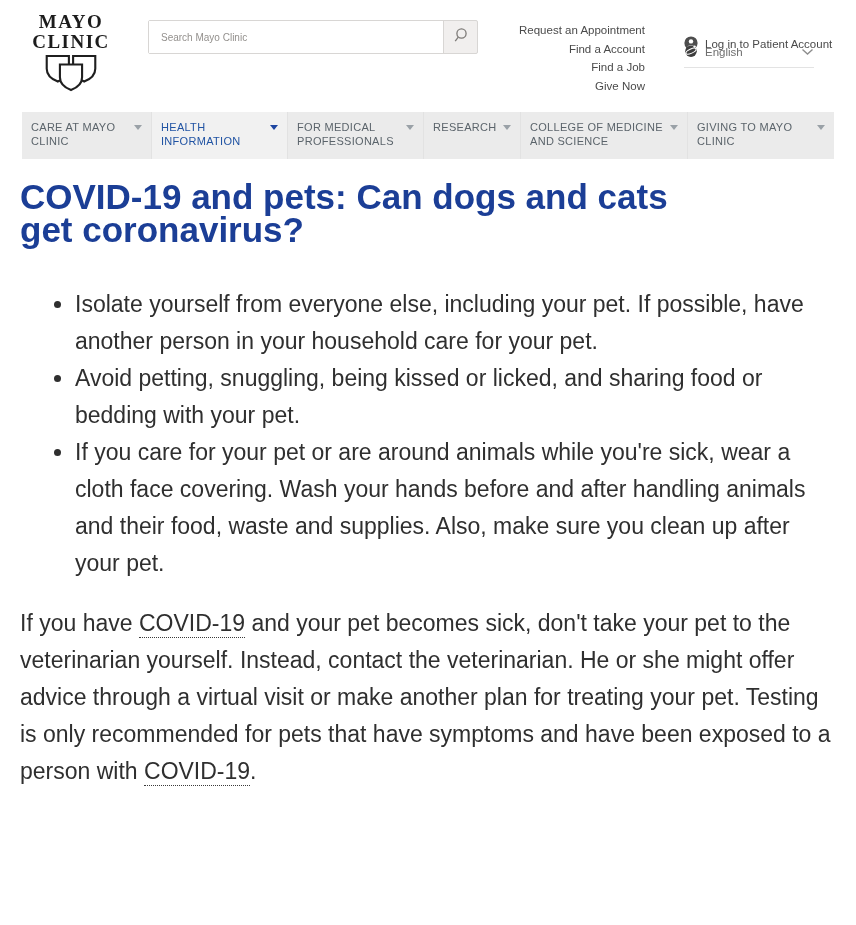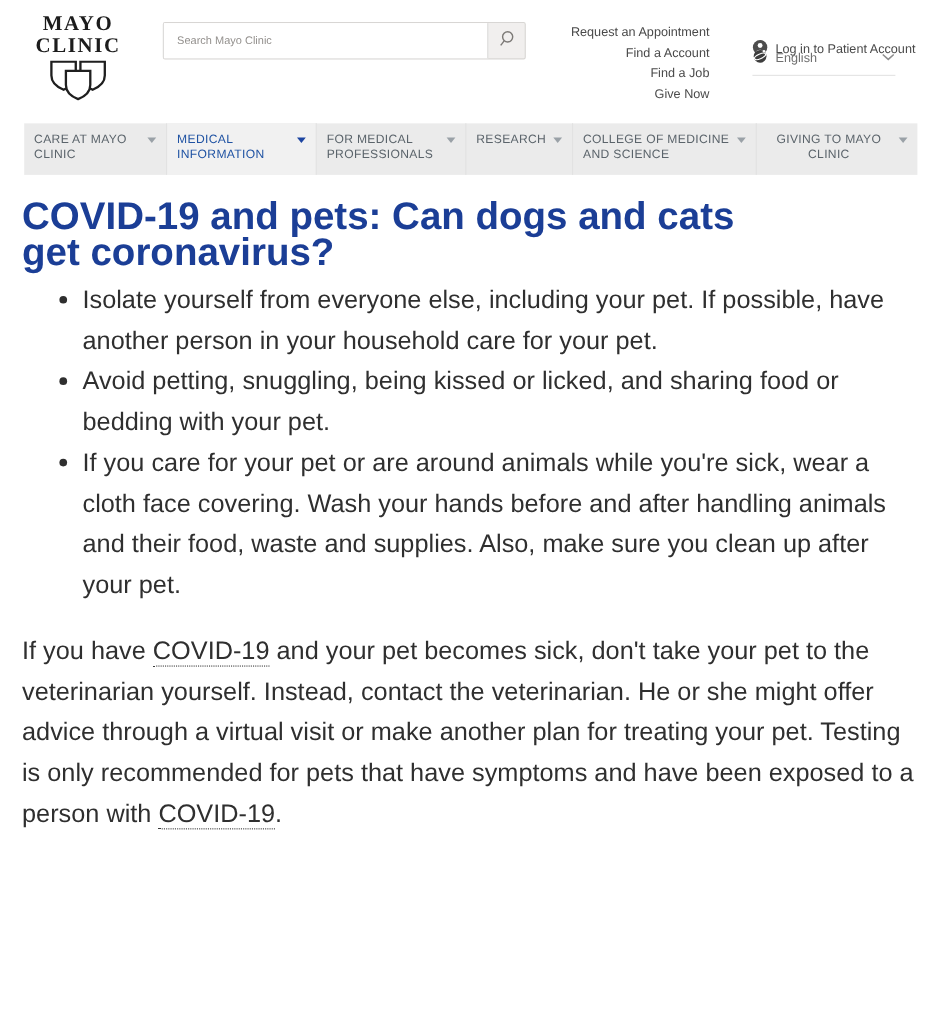--- a/index.html
+++ b/index.html
@@ -98,21 +98,21 @@
     color: #5b646b;
     border-right: 1px solid #e2e2e2;
     cursor: pointer;
   }
   .nav-item:last-child { border-right: none; }
   .nav-item.w1 { width: 130px; }
   .nav-item.w2 { width: 136px; }
   .nav-item.w3 { width: 136px; }
   .nav-item.w4 { width: 97px; }
   .nav-item.w5 { width: 167px; }
-  .nav-item.w6 { width: 146px; text-align: center; }
+  .nav-item.w6 { width: 146px; }
   .nav-item.active { color: #2053a3; background: #f1f1f1; }
   .caret {
     position: absolute; top: 13px; right: 9px;
     width: 0; height: 0;
     border-left: 4px solid transparent;
     border-right: 4px solid transparent;
     border-top: 5px solid #9aa1a7;
   }
   .nav-item.active .caret { border-top-color: #1d45a1; }
 
@@ -125,21 +125,21 @@
     font-weight: bold;
     line-height: 33px;
     color: #1b3e96;
   }
   .intro {
     margin: 21px 0 0 7px;
     font-size: 23px;
     line-height: 31px;
   }
   .precautions {
-    margin-top: 8px;
+    margin-top: 40px;
     padding-left: 55px;
     list-style: disc;
   }
   .precautions li {
     font-size: 23px;
     line-height: 37px;
   }
   .closing {
     margin-top: 23px;
     font-size: 23px;
@@ -220,21 +220,21 @@
     </span>
   </div>
 </div>
 
 <div class="nav">
   <div class="nav-item w1">
     <span>CARE AT MAYO CLINIC</span>
     <span class="caret"></span>
   </div>
   <div class="nav-item w2 active">
-    <span>MEDICAL INFORMATION</span>
+    <span>HEALTH INFORMATION</span>
     <span class="caret"></span>
   </div>
   <div class="nav-item w3">
     <span>FOR MEDICAL PROFESSIONALS</span>
     <span class="caret"></span>
   </div>
   <div class="nav-item w4">
     <span>RESEARCH</span>
     <span class="caret"></span>
   </div>

